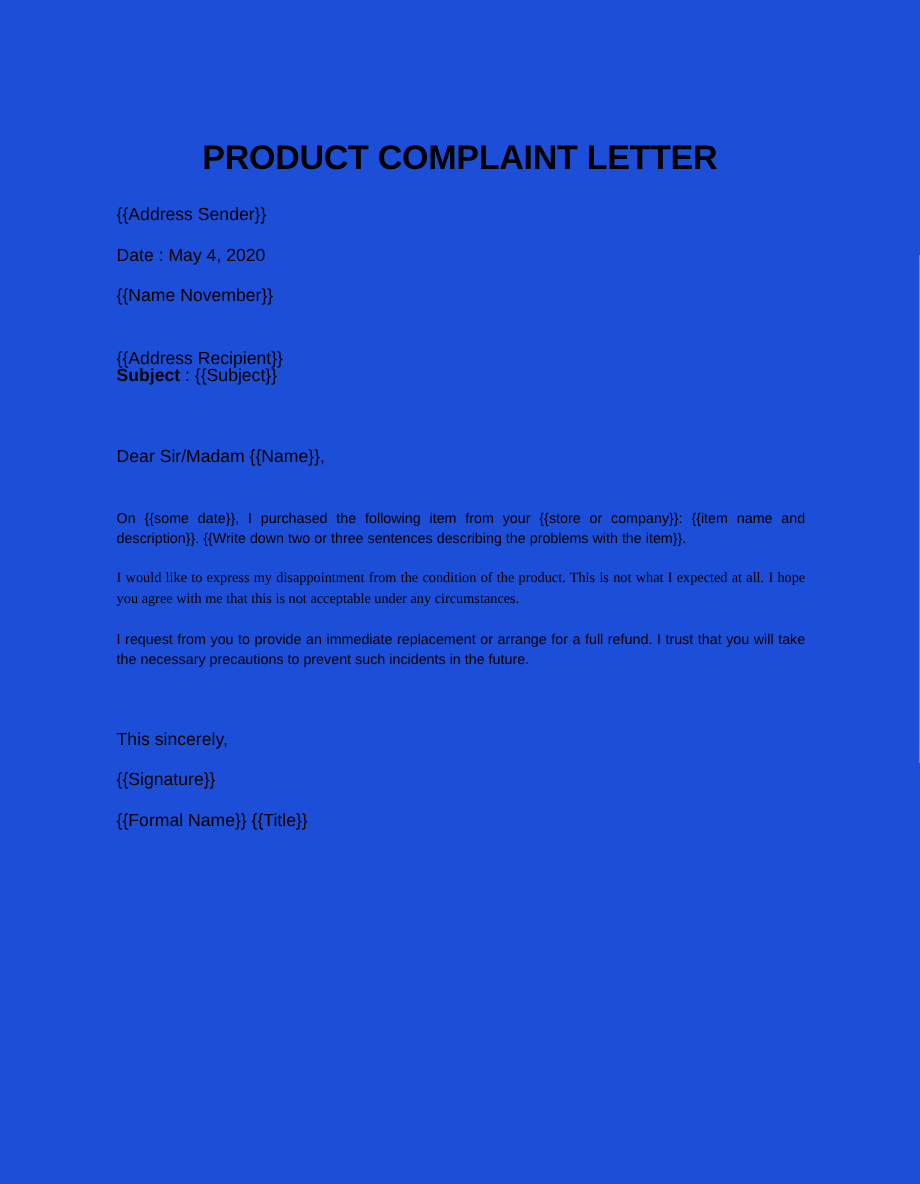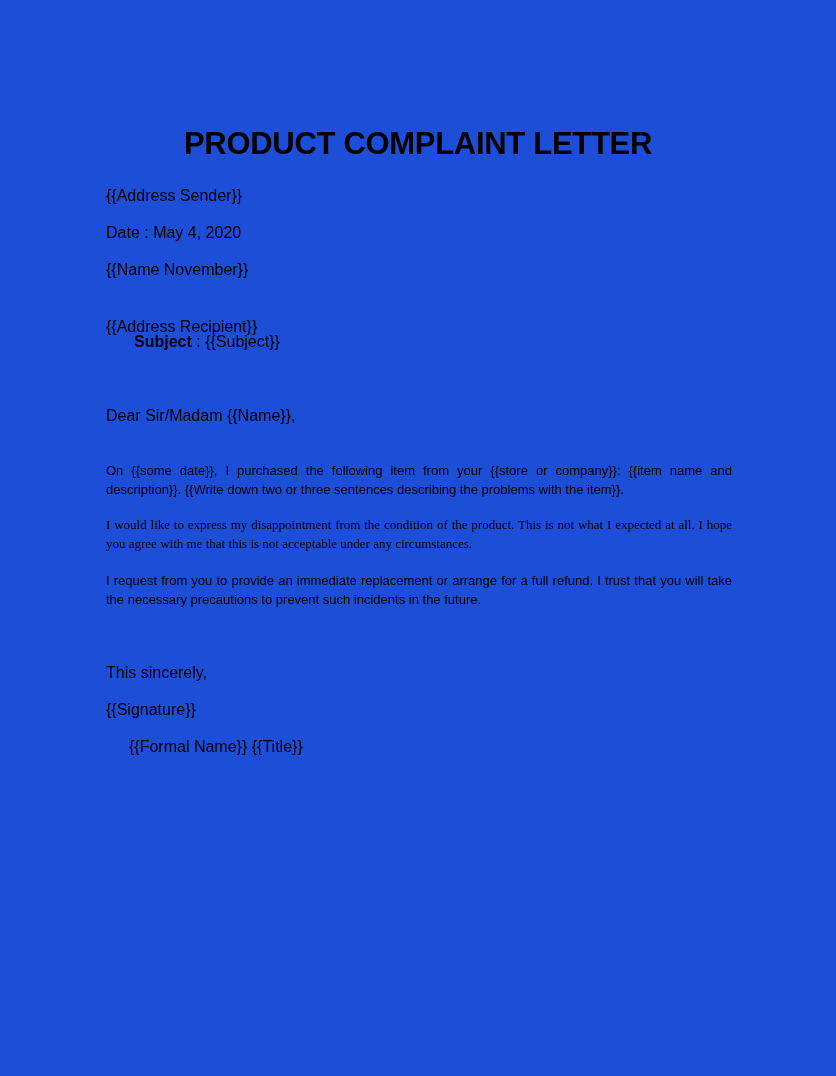--- a/index.html
+++ b/index.html
@@ -31,26 +31,26 @@
 
   <div class="line" style="top:187px;">{{Address Sender}}</div>
 
   <div class="line" style="top:224px;">
     <span>Date : </span><span>May 4, 2020</span>
   </div>
 
   <div class="line" style="top:261px;">{{Name November}}</div>
   <div class="line" style="top:279px;margin-top:39px;">{{Address Recipient}}</div>
 
-  <div class="line" style="top:333px;margin-left:28px;">
+  <div class="line" style="top:333px;">
     <span class="bold">Subject</span><span> : {{Subject}}</span>
   </div>
 
   <div class="line" style="top:407px;">Dear Sir/Madam {{Name}},</div>
 
   <div class="para" style="top:462px;">On {{some date}}, I purchased the following item from your {{store or company}}: {{item name and description}}. {{Write down two or three sentences describing the problems with the item}}.</div>
   <div class="para" style="top:516px;font-family:Liberation Serif, serif;">I would like to express my disappointment from the condition of the product. This is not what I expected at all. I hope you agree with me that this is not acceptable under any circumstances.</div>
   <div class="para" style="top:572px;">I request from you to provide an immediate replacement or arrange for a full refund. I trust that you will take the necessary precautions to prevent such incidents in the future.</div>
 
   <div class="line" style="top:664px;">This sincerely,</div>
   <div class="line" style="top:701px;">{{Signature}}</div>
-  <div class="line" style="top:738px;margin-left:23px;">{{Formal Name}} {{Title}}</div>
+  <div class="line" style="top:738px;">{{Formal Name}} {{Title}}</div>
 </div>
 
 </body></html>

